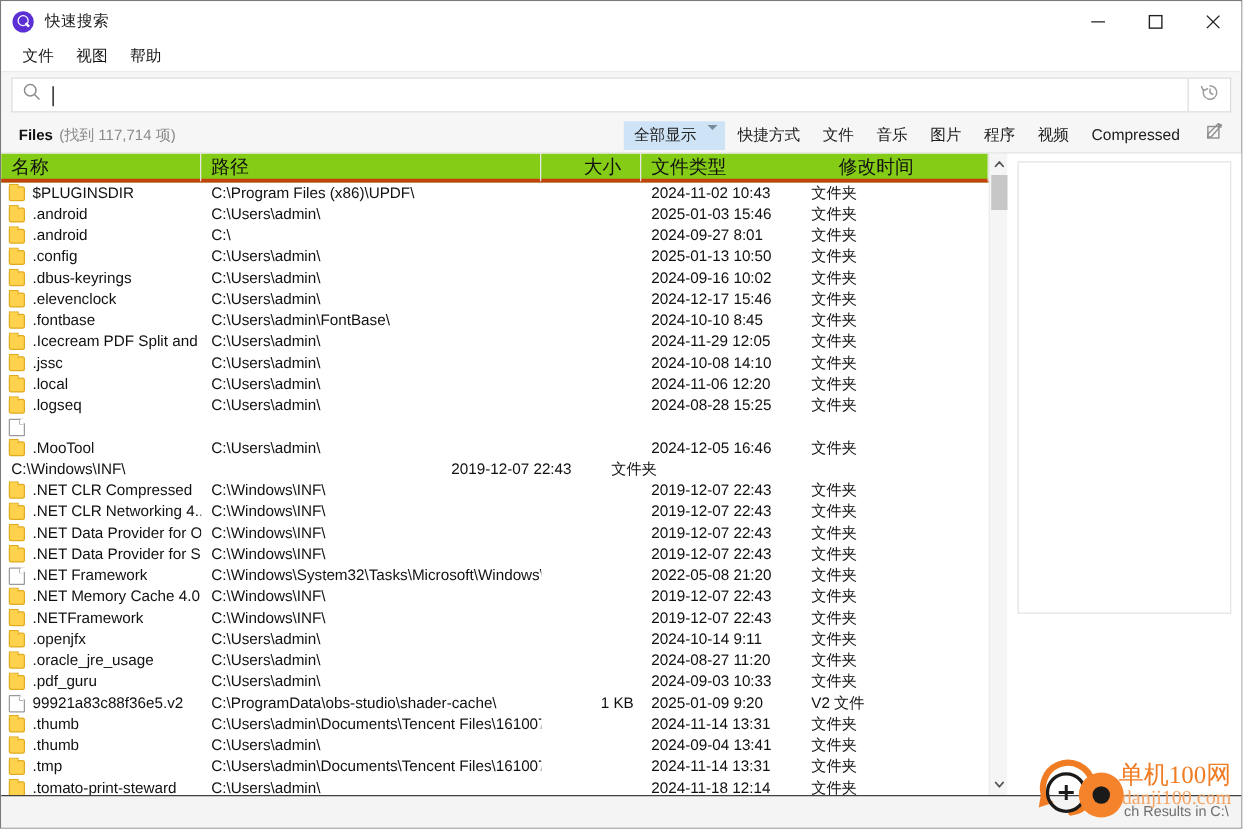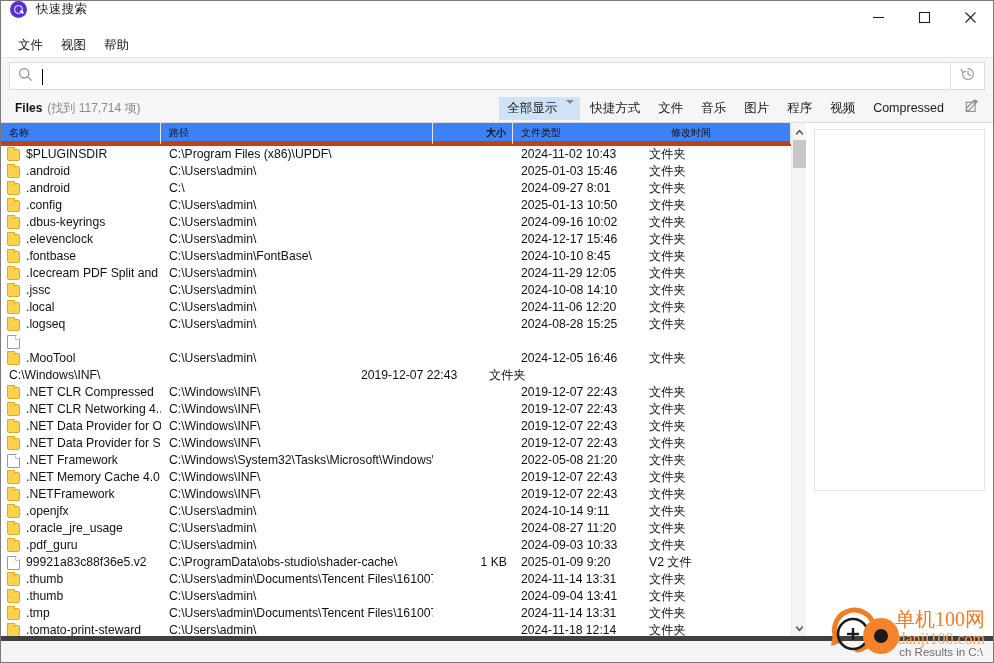--- a/index.html
+++ b/index.html
@@ -18,20 +18,21 @@
     display: flex;
     flex-direction: column;
   }
 
   
   .titlebar {
     height: 32px;
     min-height: 32px;
     background: #ffffff;
     display: flex;
+    align-items: center;
     padding-left: 9px;
     position: relative;
   }
   .app-icon {
     width: 17px; height: 17px;
     border-radius: 50%;
     background: #5b2fd4;
     position: relative;
     margin-right: 9px;
     flex: 0 0 auto;
@@ -197,38 +198,38 @@
     flex: 0 0 790px;
     display: flex;
     flex-direction: column;
     min-height: 0;
     background: #ffffff;
   }
   .colheader {
     height: 23px;
     min-height: 23px;
     display: flex;
-    background: #3b82f6;
-    border-bottom: 5px solid #c2410c;
-    font-size: 10px;
+    background: #84cc16;
+    border-bottom: 3px solid #c2410c;
+    font-size: 15px;
     color: #111;
     align-items: center;
   }
   .ch {
     padding-left: 8px;
     height: 23px;
     line-height: 23px;
     border-right: 1px solid #e6e6e6;
     overflow: hidden;
     white-space: nowrap;
     cursor: default;
   }
   .ch-name  { width: 160px; flex: 0 0 160px; }
   .ch-path  { width: 272px; flex: 0 0 272px; }
-  .ch-size  { width: 80px;  flex: 0 0 80px; text-align: right; padding-right: 6px; padding-left: 0; font-weight: bold; }
+  .ch-size  { width: 80px;  flex: 0 0 80px; text-align: right; padding-right: 15px; padding-left: 0; }
   .ch-time  { width: 128px; flex: 0 0 128px; }
   .ch-type  { flex: 1 1 auto; border-right: 0; }
 
   .rows {
     flex: 1 1 auto;
     overflow: hidden;
     min-height: 0;
   }
   .row {
     height: 17px;
@@ -322,21 +323,21 @@
     height: 362px;
     border: 1px solid #e4e4e4;
     background: #ffffff;
   }
 
   
   .statusbar {
     height: 26px;
     min-height: 26px;
     background: #f4f4f4;
-    border-top: 5px solid #404040;
+    border-top: 1px solid #404040;
     display: flex;
     align-items: center;
     padding: 0 10px;
     font-size: 11.5px;
     color: #6e6e6e;
     justify-content: flex-end;
     position: relative;
   }
   .status-text { white-space: nowrap; }
 

